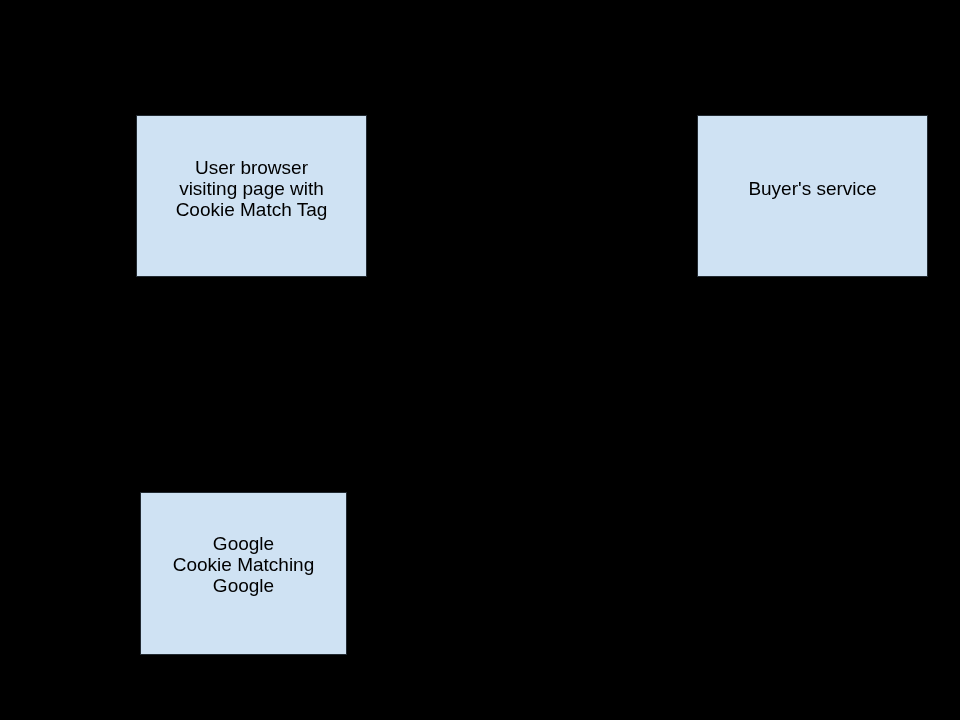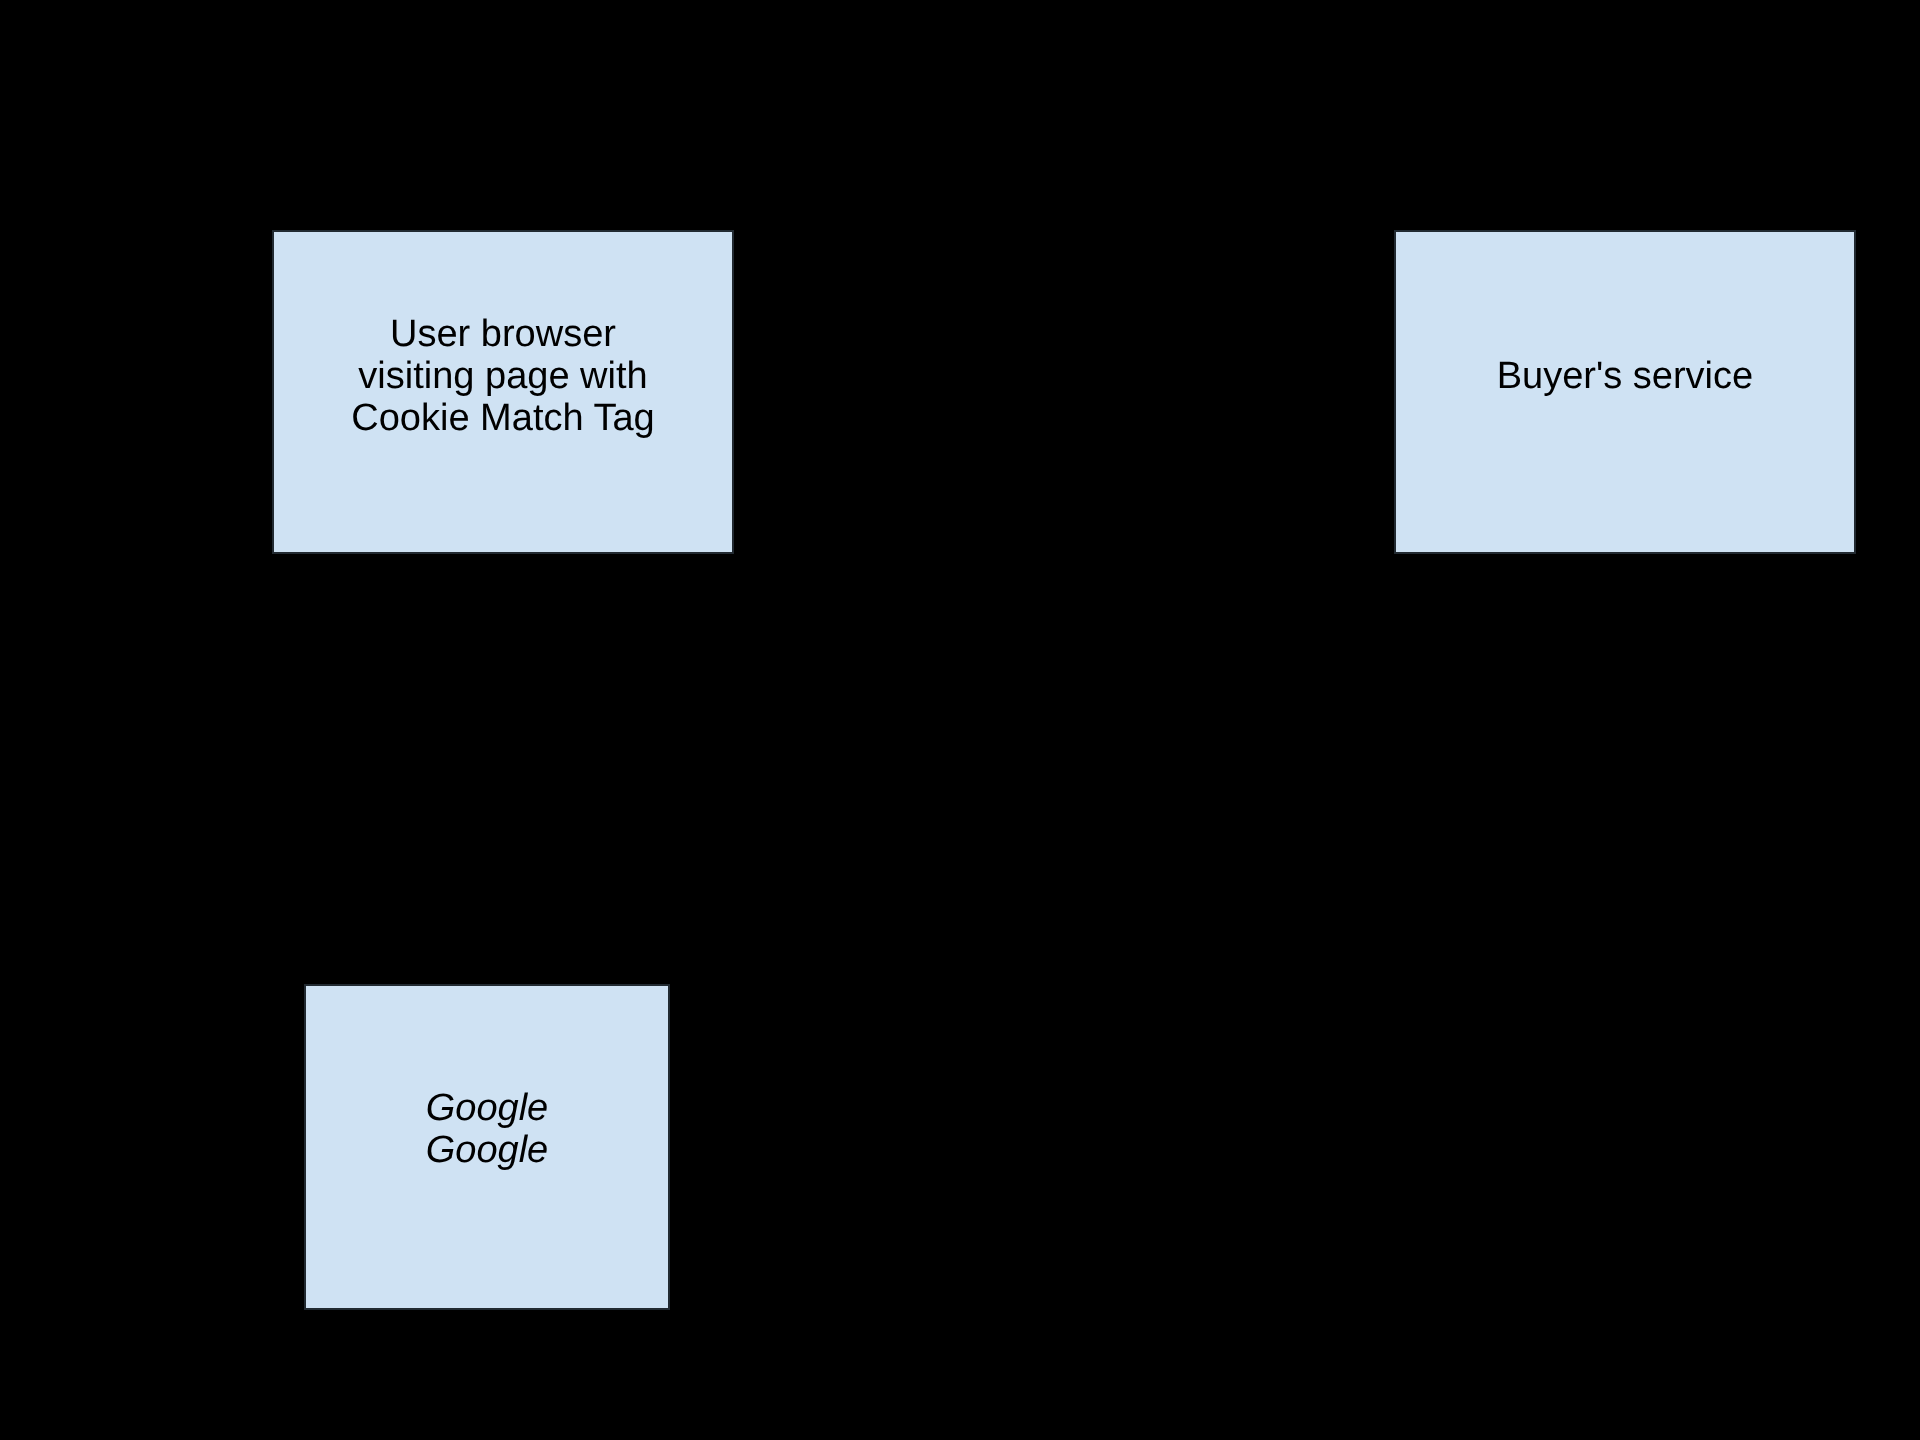--- a/index.html
+++ b/index.html
@@ -41,25 +41,24 @@
     width: 231px;
     height: 162px;
   }
   #node-buyers-service {
     left: 697px;
     top: 115px;
     width: 231px;
     height: 162px;
   }
   #node-google-cookie-matching {
-    left: 152px;
+    left: 140px;
     top: 492px;
-    width: 183px;
+    width: 207px;
     height: 163px;
-    font-style: italic;
     
   }
   #node-google-cookie-matching .node-label {
     transform: translateY(-9px);
   }
 </style>
 </head>
 <body>
 
 <div class="canvas">
@@ -74,17 +73,18 @@
     <div class="node-label">
       <span class="line">User browser</span>
       <span class="line">visiting page with</span>
       <span class="line">Cookie Match Tag</span>
     </div>
   </div>
 
   <div class="node" id="node-google-cookie-matching">
     <div class="node-label">
       <span class="line">Google</span>
+      <span class="line">Cookie Matching</span>
       <span class="line">Google</span>
     </div>
   </div>
 
 </div>
 
 </body></html>

